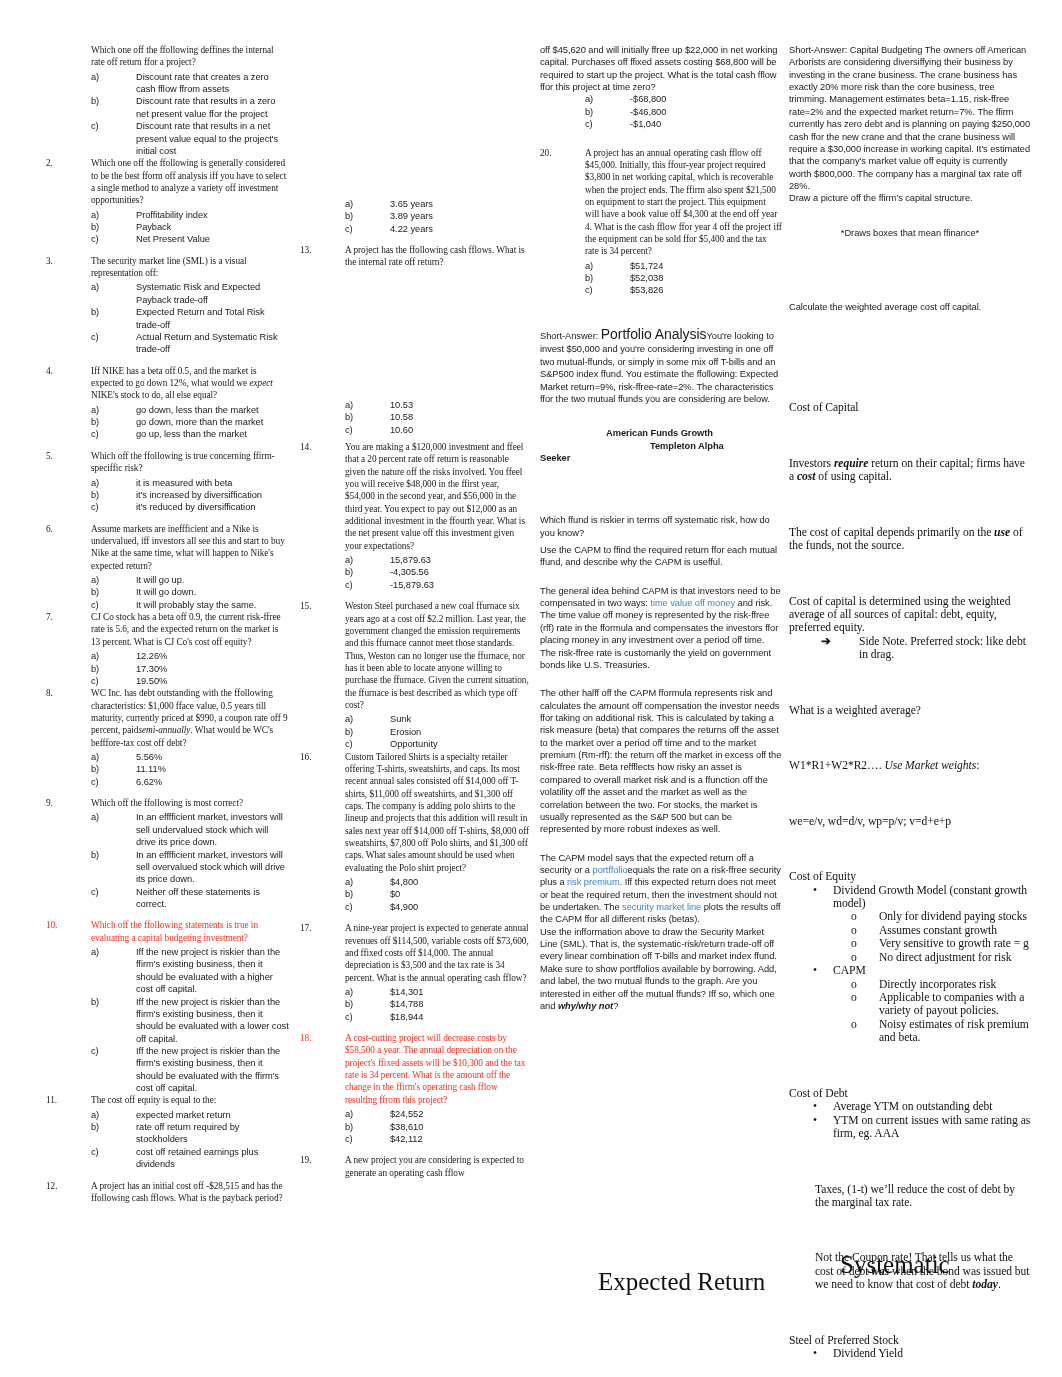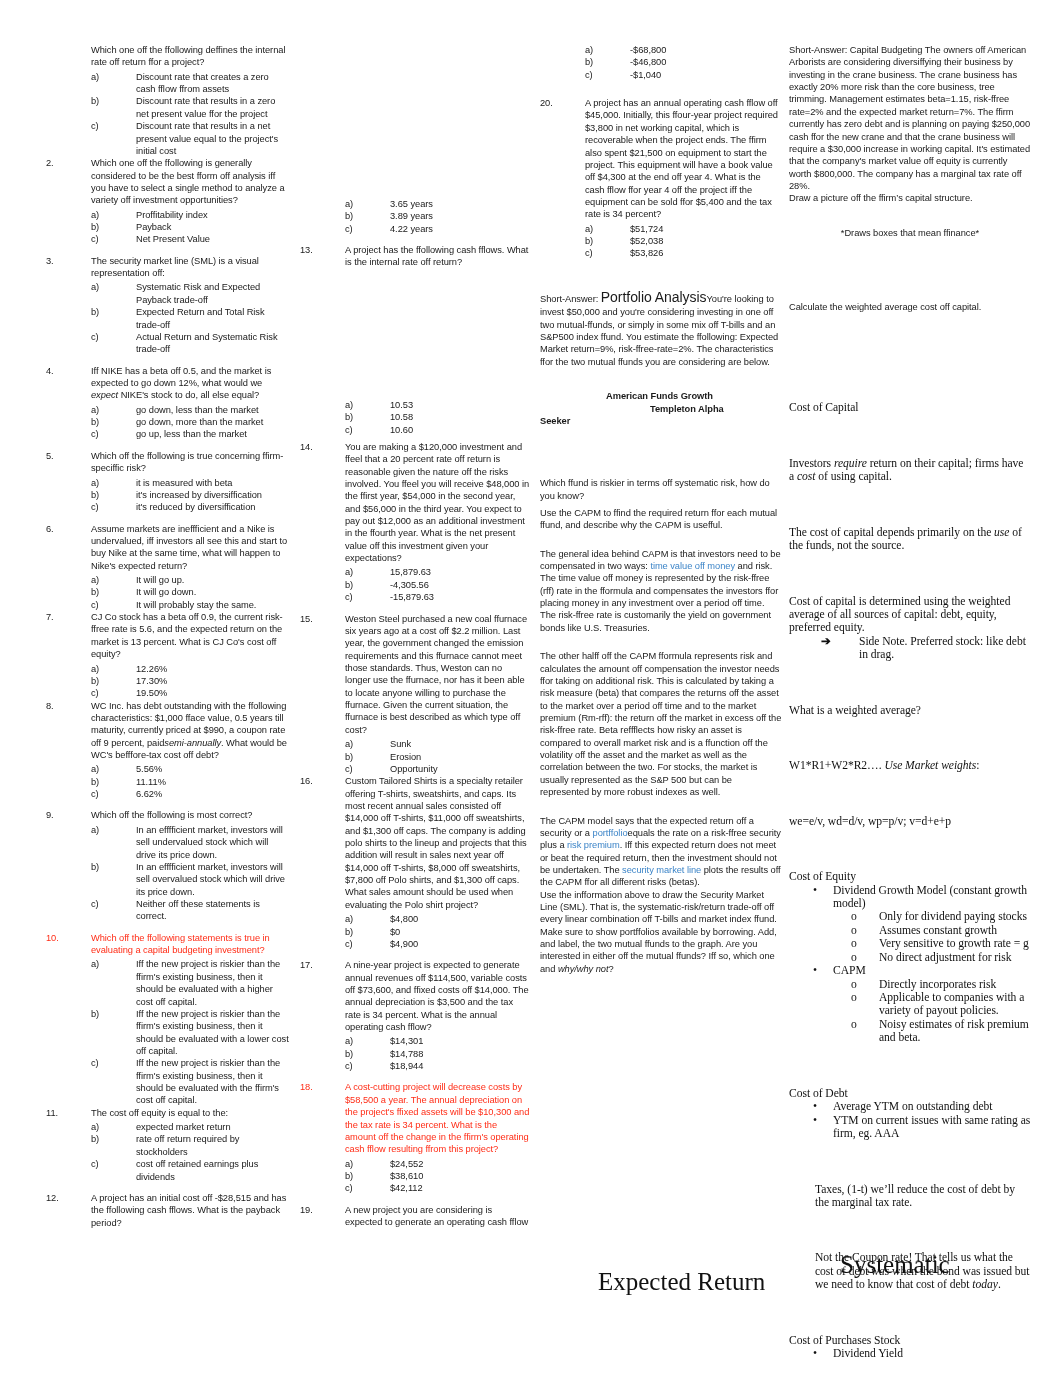--- a/index.html
+++ b/index.html
@@ -25,20 +25,21 @@
   #col2{left:300px;width:230px;}
   #col3{left:540px;width:242px;}
   #col4{left:789px;width:242px;}
 
   
   .q{
     display:block;
     position:relative;
     padding-left:45px;
     margin-bottom:2px;
+    font-family:Liberation Serif, serif;
   }
   .q > .num{
     position:absolute;left:0;top:0;width:38px;
   }
   .q > .qt{display:block;}
   .opts{margin:0;padding:0;list-style:none;}
   .opt{
     position:relative;
     padding-left:45px;
     display:block;
@@ -48,21 +49,21 @@
   .q-indent{padding-left:45px;}
   .q-indent .opt{padding-left:45px;}
   .gap{height:9px;}
   .gap-s{height:5px;}
   .gap-l{height:16px;}
   .gap-xxl{height:128px;}
   .red{color:#ff2d17;}
   .blue{color:#3d85c8;}
   .b{font-weight:normal;}
   .i{font-style:italic;}
-  .bi{font-weight:normal;font-style:italic;}
+  .bi{font-weight:bold;font-style:italic;}
 
   
   .para{display:block;margin-bottom:0;}
   .fundname{font-weight:bold;display:block;}
   .fund-a{margin-left:66px;}
   .fund-b{margin-left:110px;}
 
   
   .notes{
     font-family:"Liberation Serif", serif;
@@ -485,20 +486,21 @@
 
     <div class="q">
       <span class="num">19.</span>
       <span class="qt">A new project you are considering is expected to generate an operating cash fflow</span>
     </div>
 
   </div>
 
   <div class="col" id="col3">
 
+    <div class="para">off $45,620 and will initially ffree up $22,000 in net working capital. Purchases off ffixed assets costing $68,800 will be required to start up the project. What is the total cash fflow ffor this project at time zero?</div>
     <div class="opts q-indent">
       <div class="opt">
           <span class="lab">a)</span>
           <span class="txt">-$68,800</span>
         </div>
       <div class="opt">
           <span class="lab">b)</span>
           <span class="txt">-$46,800</span>
         </div>
       <div class="opt">
@@ -600,21 +602,21 @@
       <span class="bullet-2"><span class="mk">o</span><span>Directly incorporates risk</span></span>
       <span class="bullet-2"><span class="mk">o</span><span>Applicable to companies with a variety of payout policies.</span></span>
       <span class="bullet-2"><span class="mk">o</span><span>Noisy estimates of risk premium and beta.</span></span>
 
       <span class="l">Cost of Debt</span>
       <span class="bullet-1"><span class="mk">•</span><span>Average YTM on outstanding debt</span></span>
       <span class="bullet-1"><span class="mk">•</span><span>YTM on current issues with same rating as firm, eg. AAA</span></span>
       <span class="l" style="padding-left:26px">Taxes, (1-t) we’ll reduce the cost of debt by the marginal tax rate.</span>
       <span class="l" style="padding-left:26px"><span>Not the Coupon rate! That tells us what the cost of debt </span><span class="bi">was</span><span> when the bond was issued but we need to know that cost of debt </span><span class="bi">today</span><span>.</span></span>
 
-      <span class="l">Cost of Purchases Stock</span>
+      <span class="l">Steel of Preferred Stock</span>
       <span class="bullet-1"><span class="mk">•</span><span>Dividend Yield</span></span>
 
       <span class="wacc">WACC = We*re + Wd*rd*(1-t) + Wp*rp</span>
     </div>
 
     <div style="height:60px"></div>
     <div class="sans-q">What should the ffirm use ffor a discount rate on this project, why? (provide a general range)</div>
 
   </div>
 

